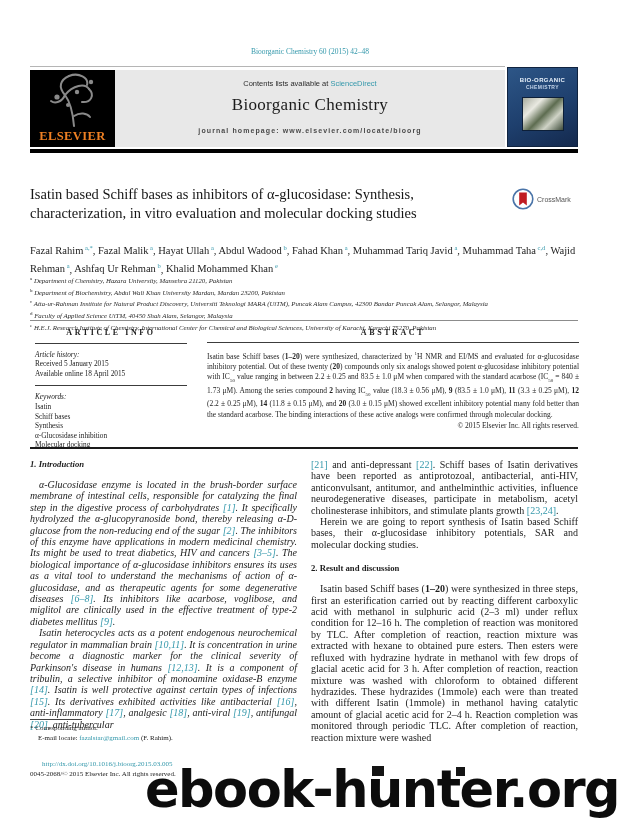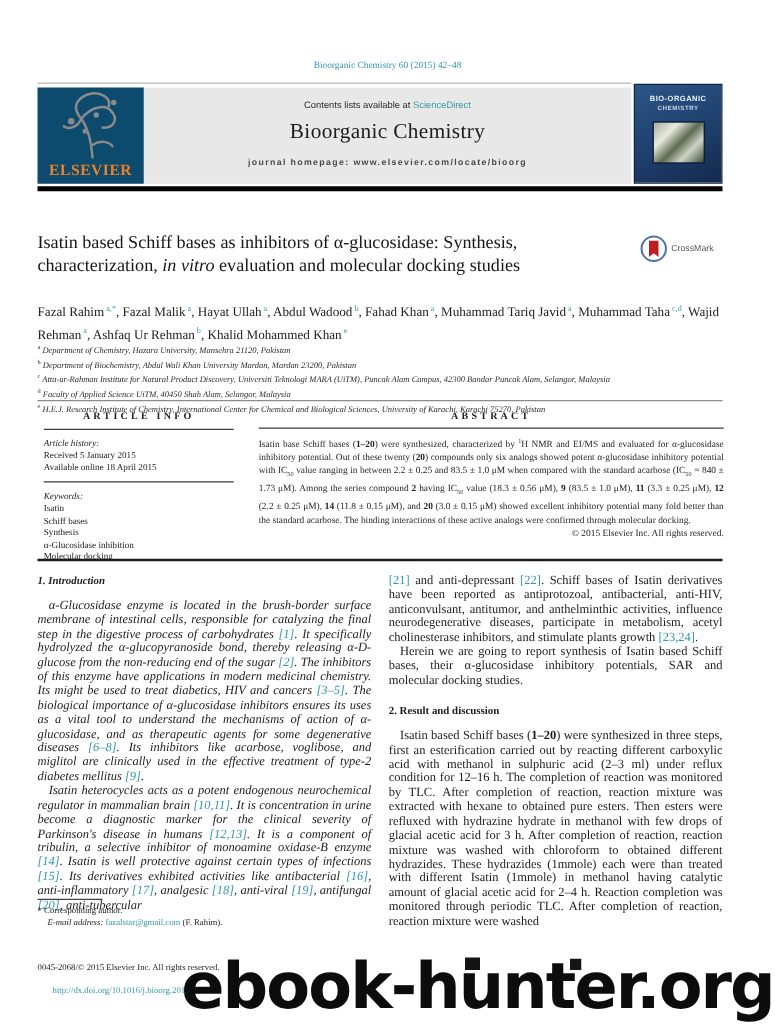--- a/index.html
+++ b/index.html
@@ -6,32 +6,32 @@
     --accent:#3498ab;
     --orange:#ee8023;
     --ink:#1d1d1d;
   }
   *{margin:0;padding:0;box-sizing:border-box;}
   html,body{background:#ffffff;}
   .page{
     position:relative;width:620px;height:827px;background:#fff;overflow:hidden;
     font-family:"Liberation Serif","DejaVu Serif",serif;color:var(--ink);
   }
-  .accent{color:var(--accent);margin-top:28px;}
-  .ital{font-style:italic;}
+  .accent{color:var(--accent);}
+  .ital{}
   .bold{font-weight:bold;}
 
   
   .journal-ref{position:absolute;top:47px;left:0;right:0;text-align:center;
     font-size:7.5px;color:var(--accent);}
 
   
   .rule-thin{position:absolute;top:66px;left:30px;width:475px;height:1px;background:#b5b5b5;}
   .masthead{position:absolute;top:70px;left:30px;width:548px;height:77px;display:flex;}
-  .logo-box{width:85px;position:relative;background:#0c4a6e;}
+  .logo-box{width:85px;position:relative;background:#000000;}
   .logo-box svg{display:block;margin:2px auto 0;}
   .elsevier-word{font-size:12.5px;font-weight:bold;letter-spacing:.4px;color:var(--orange);
     text-align:center;margin-top:1px;}
   .banner{flex:1;background:#e8e8e8;text-align:center;padding-top:9px;}
   .contents-line{font-family:"Liberation Sans",sans-serif;font-size:7.5px;color:#2b2b2b;}
   .journal-title{font-size:17px;color:#1b1b1b;margin-top:7px;letter-spacing:.3px;}
   .homepage{font-family:"Liberation Sans",sans-serif;font-weight:bold;font-size:7px;
     letter-spacing:1.1px;color:#4a4a4a;margin-top:12px;}
   .cover{width:71px;margin-left:2px;position:relative;top:-3px;height:80px;
     background:linear-gradient(155deg,#2d5687 0%,#1e3f6d 55%,#14294d 100%);
@@ -205,21 +205,21 @@
     <p class="body-p"><span class="cite">[21]</span> and anti-depressant <span class="cite">[22]</span>. Schiff bases of Isatin derivatives have been reported as antiprotozoal, antibacterial, anti-HIV, anticonvulsant, antitumor, and anthelminthic activities, influence neurodegenerative diseases, participate in metabolism, acetyl cholinesterase inhibitors, and stimulate plants growth <span class="cite">[23,24]</span>.</p>
     <p class="body-p indent">Herein we are going to report synthesis of Isatin based Schiff bases, their α-glucosidase inhibitory potentials, SAR and molecular docking studies.</p>
     <div class="body-h h-spaced">2. Result and discussion</div>
     <p class="body-p indent">Isatin based Schiff bases (<span class="bold">1–20</span>) were synthesized in three steps, first an esterification carried out by reacting different carboxylic acid with methanol in sulphuric acid (2–3 ml) under reflux condition for 12–16 h. The completion of reaction was monitored by TLC. After completion of reaction, reaction mixture was extracted with hexane to obtained pure esters. Then esters were refluxed with hydrazine hydrate in methanol with few drops of glacial acetic acid for 3 h. After completion of reaction, reaction mixture was washed with chloroform to obtained different hydrazides. These hydrazides (1mmole) each were than treated with different Isatin (1mmole) in methanol having catalytic amount of glacial acetic acid for 2–4 h. Reaction completion was monitored through periodic TLC. After completion of reaction, reaction mixture were washed</p>
   </div>
 
   <div class="footnote">
     <div class="footnote-rule"></div>
     <div>* Corresponding author.</div>
     <div class="email-line">
-      <span class="ital">E-mail address:</span>
+      <span class="ital">E-mail locate:</span>
       <span class="accent">fazalstar@gmail.com</span>
       <span>(F. Rahim).</span>
     </div>
   </div>
 
   <div class="doi accent">http://dx.doi.org/10.1016/j.bioorg.2015.03.005</div>
   <div class="issn">0045-2068/© 2015 Elsevier Inc. All rights reserved.</div>
 
   <div class="sq sq1"></div>
   <div class="sq sq2"></div>

